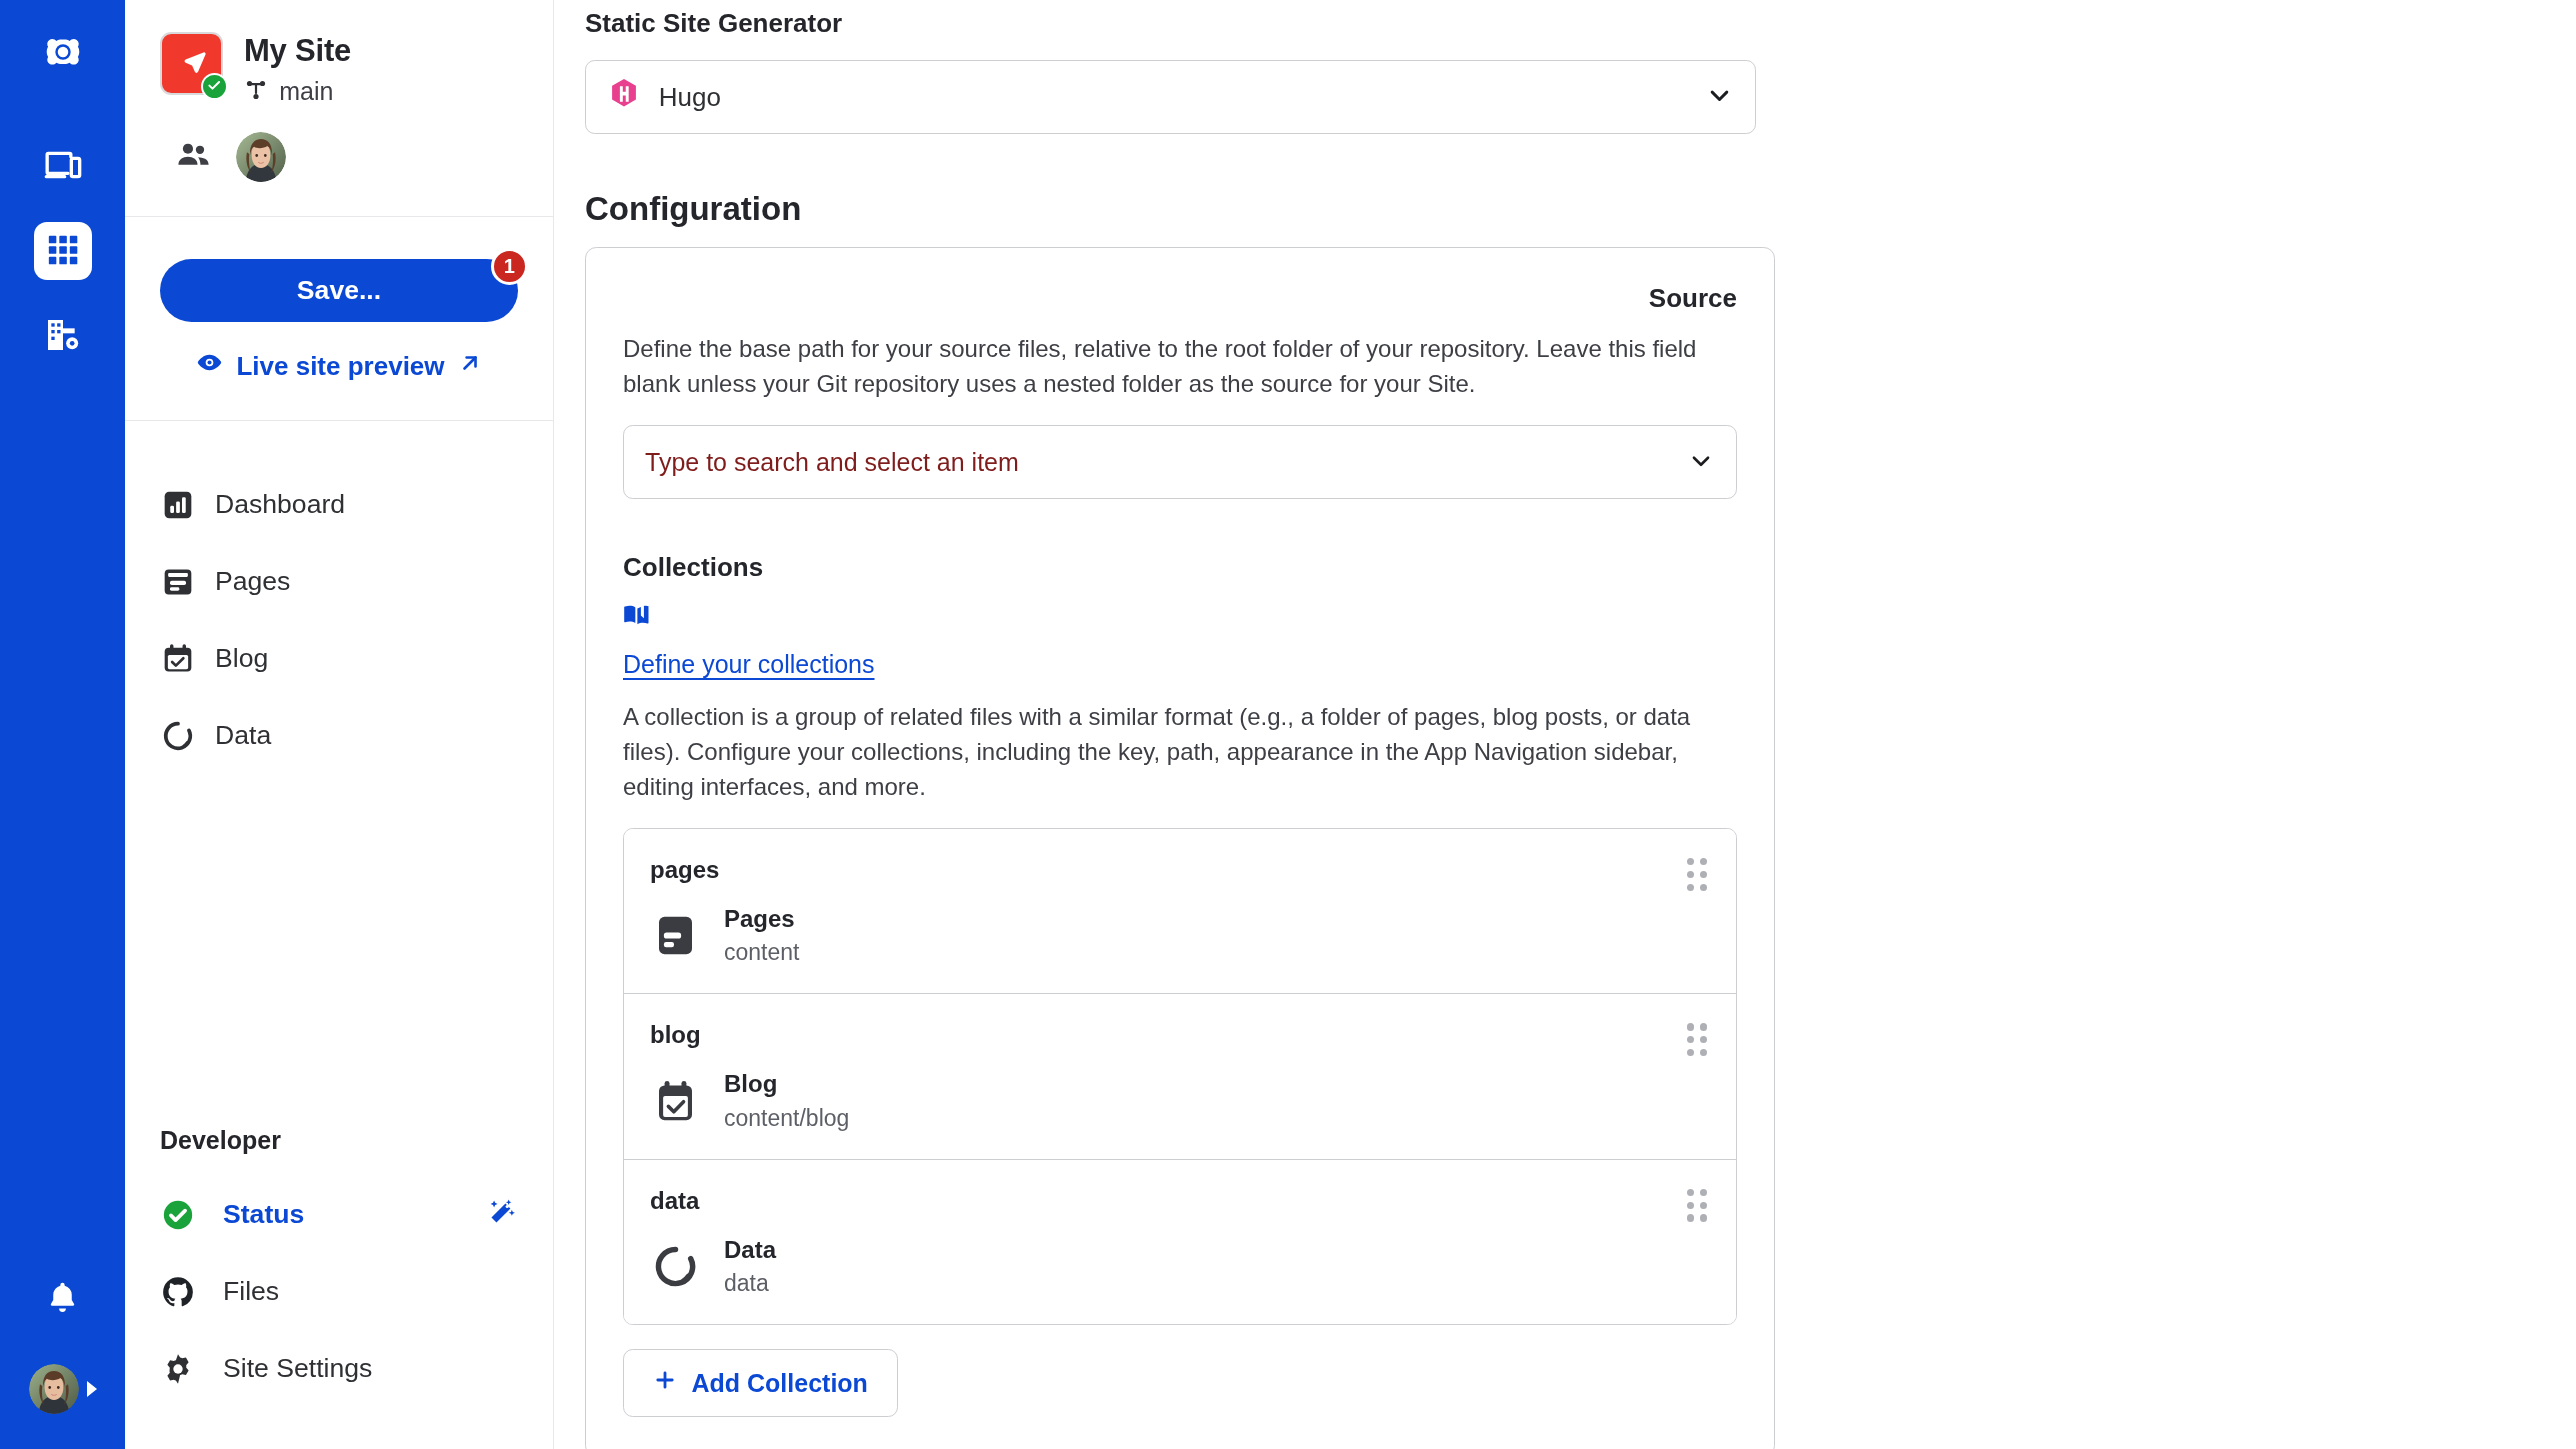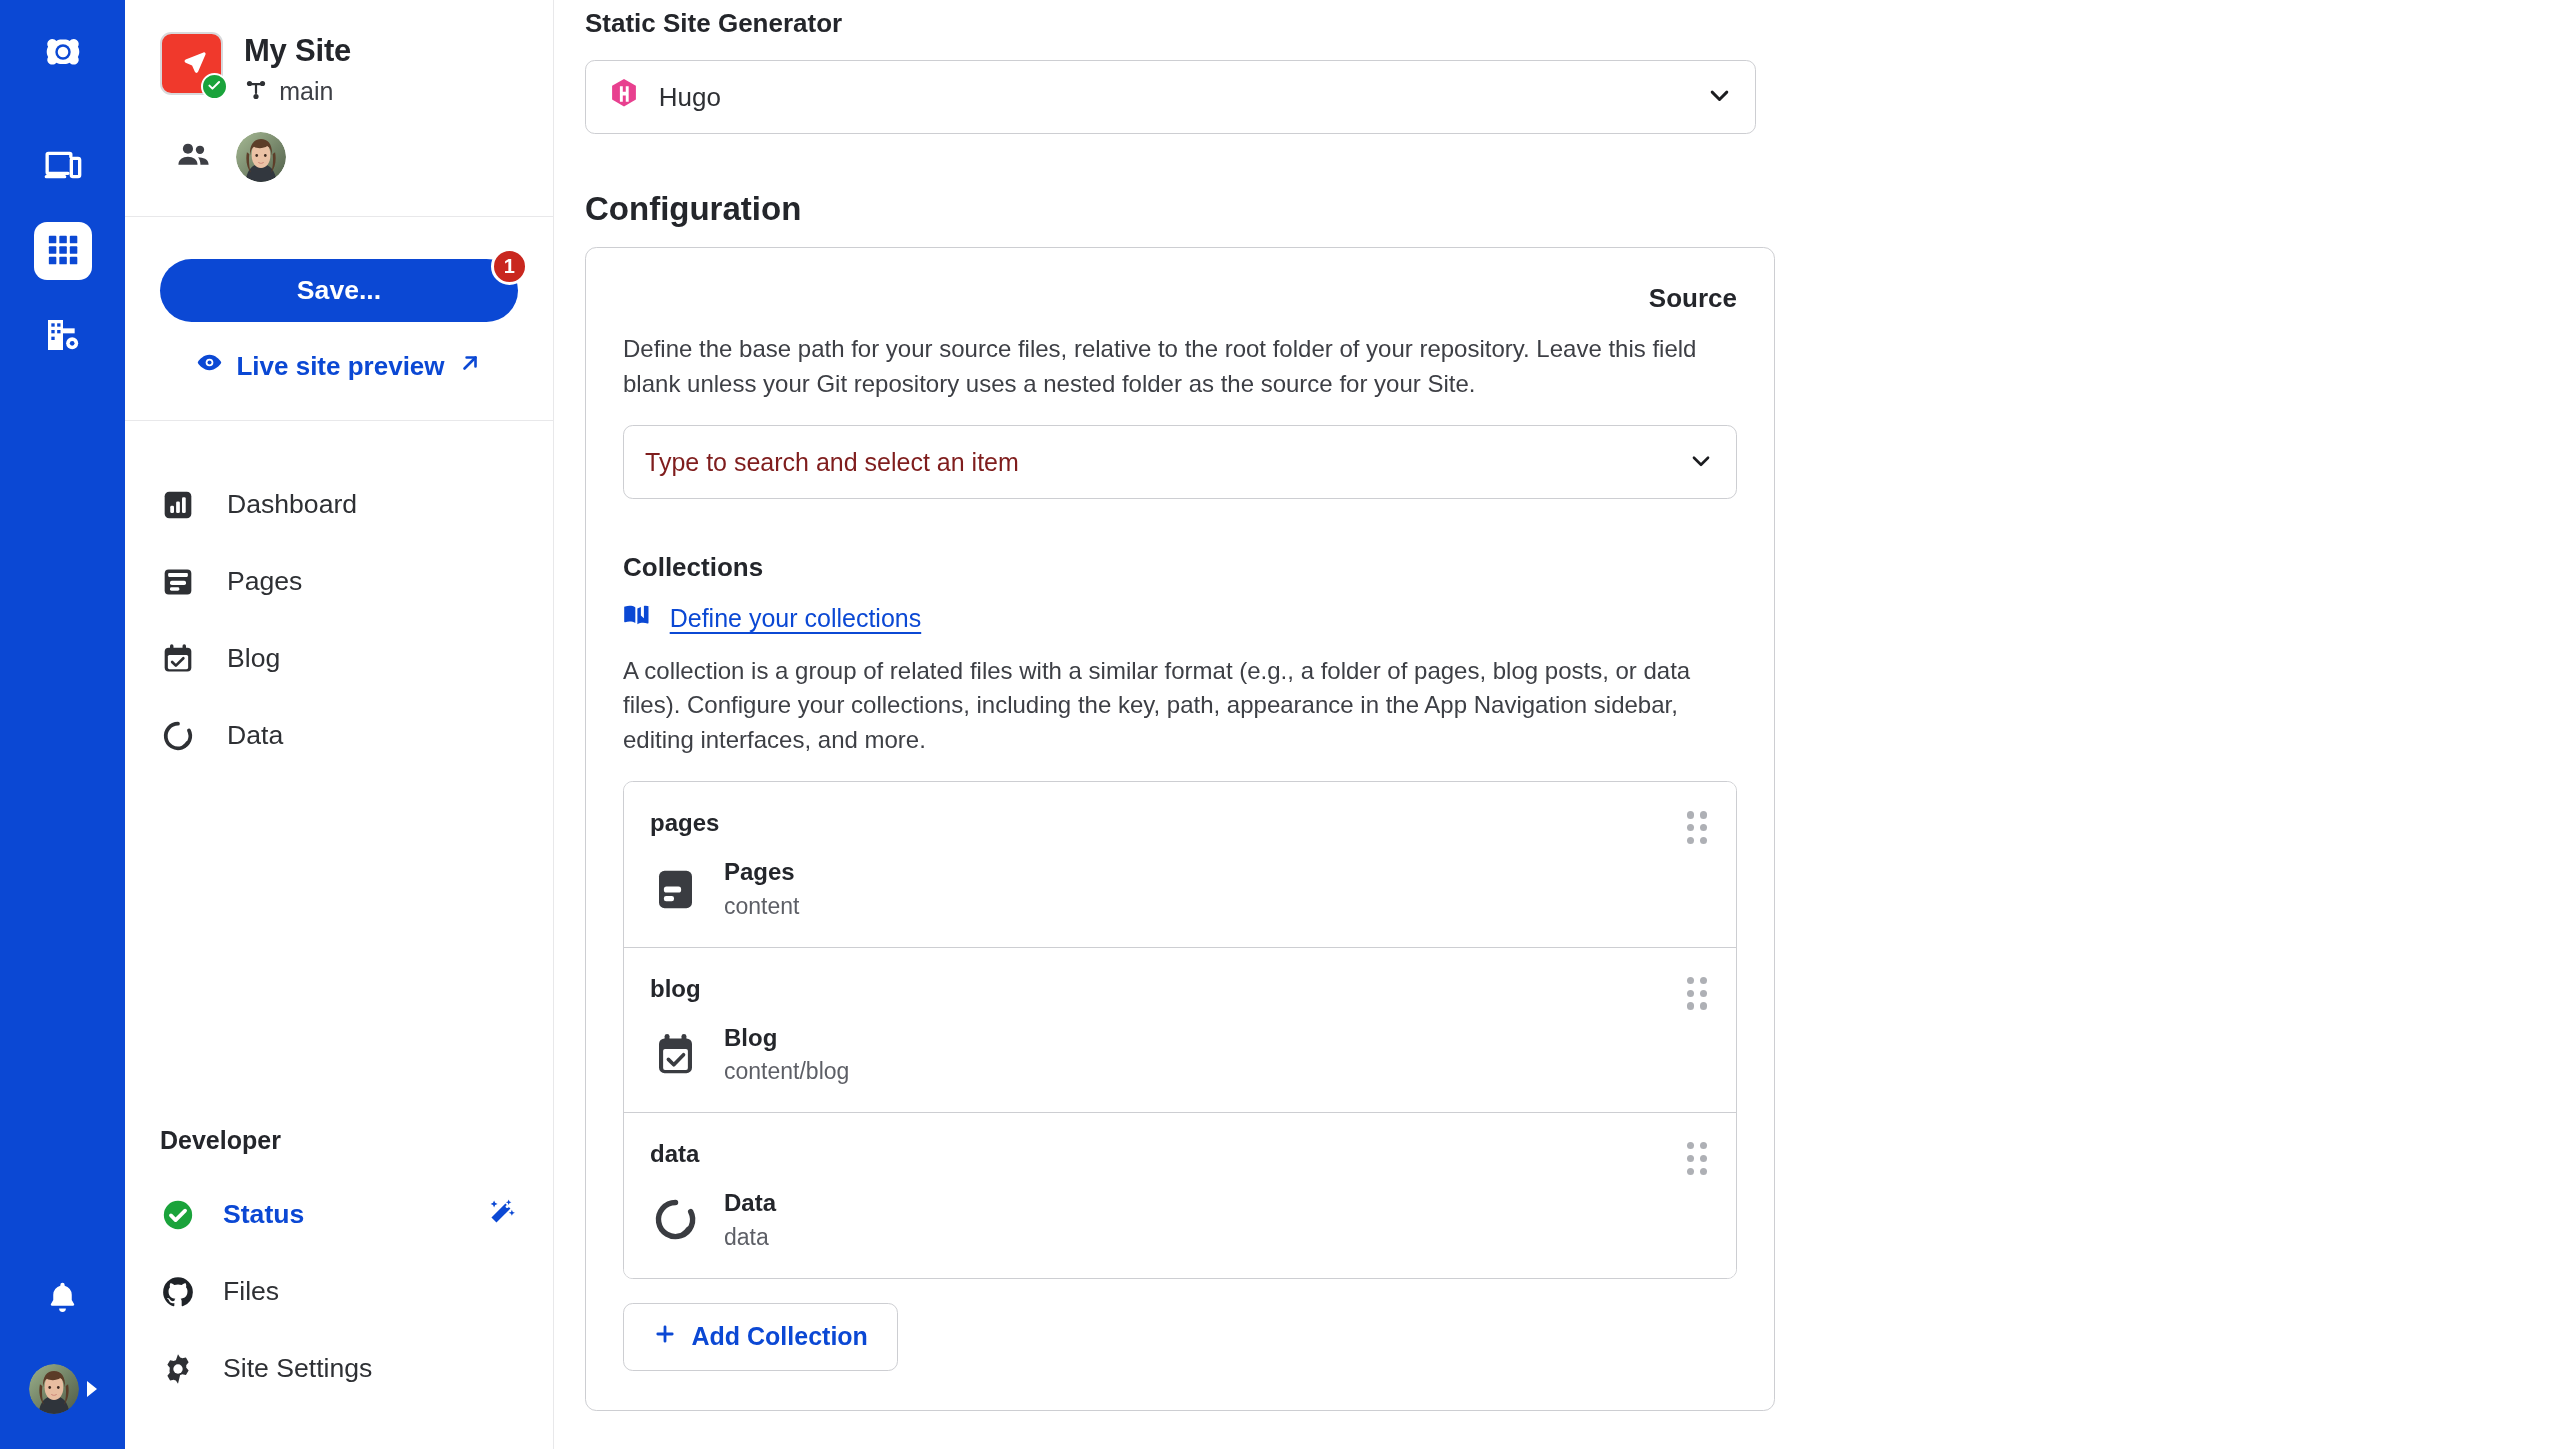--- a/index.html
+++ b/index.html
@@ -99,21 +99,21 @@
   }
   .preview-link {
     margin-top: 27px;
     display: flex; align-items: center; justify-content: center; gap: 13px;
     color: #0b48d4; font-size: 26px; font-weight: 700;
     cursor: pointer;
   }
 
   .sb-nav { padding: 45px 35px 0 35px; border-top: 0.8px solid #e8e8ea; margin-top: 37px; }
   .nav-item {
-    display: flex; align-items: center; gap: 32px;
+    display: flex; align-items: center; gap: 20px;
     height: 77px; cursor: pointer;
   }
   .nav-label { font-size: 26.6px; color: #2e3034; }
   .nav-ico { width: 35px; height: 35px; display:flex; align-items:center; justify-content:center; flex: 0 0 35px; }
 
   .sb-fill { flex: 1; }
 
   .sb-dev { padding: 0 35px 42px 35px; }
   .dev-title { font-size: 25px; font-weight: 700; color: #24262b; margin-bottom: 21px; }
   .dev-item {
@@ -169,22 +169,23 @@
     width: 1114px; height: 74px;
     border: 1.6px solid #cdced2; border-radius: 9.7px;
     background: #fff; display: flex; align-items: center;
     padding: 0 22.5px 0 21px; cursor: text;
   }
   .search-ph { font-size: 25px; color: #7f1d1d; }
 
   .collections-label { font-size: 26px; font-weight: 700; color: #24262b; margin-top: 53px; }
   .doc-link {
     margin-top: 17.7px;
-    display: flex; align-items: flex-end; gap: 17.7px;
+    display: flex; align-items: flex-start; gap: 17.7px;
     cursor: pointer;
+    flex-direction: column;
   }
   .doc-link-text {
     font-size: 25px; color: #0b48d4; text-decoration: underline;
     text-underline-offset: 4.8px;
   }
   .coll-desc {
     margin-top: 21px;
     font-size: 24px; color: #3d3f45; line-height: 1.44;
     width: 1109px;
   }

